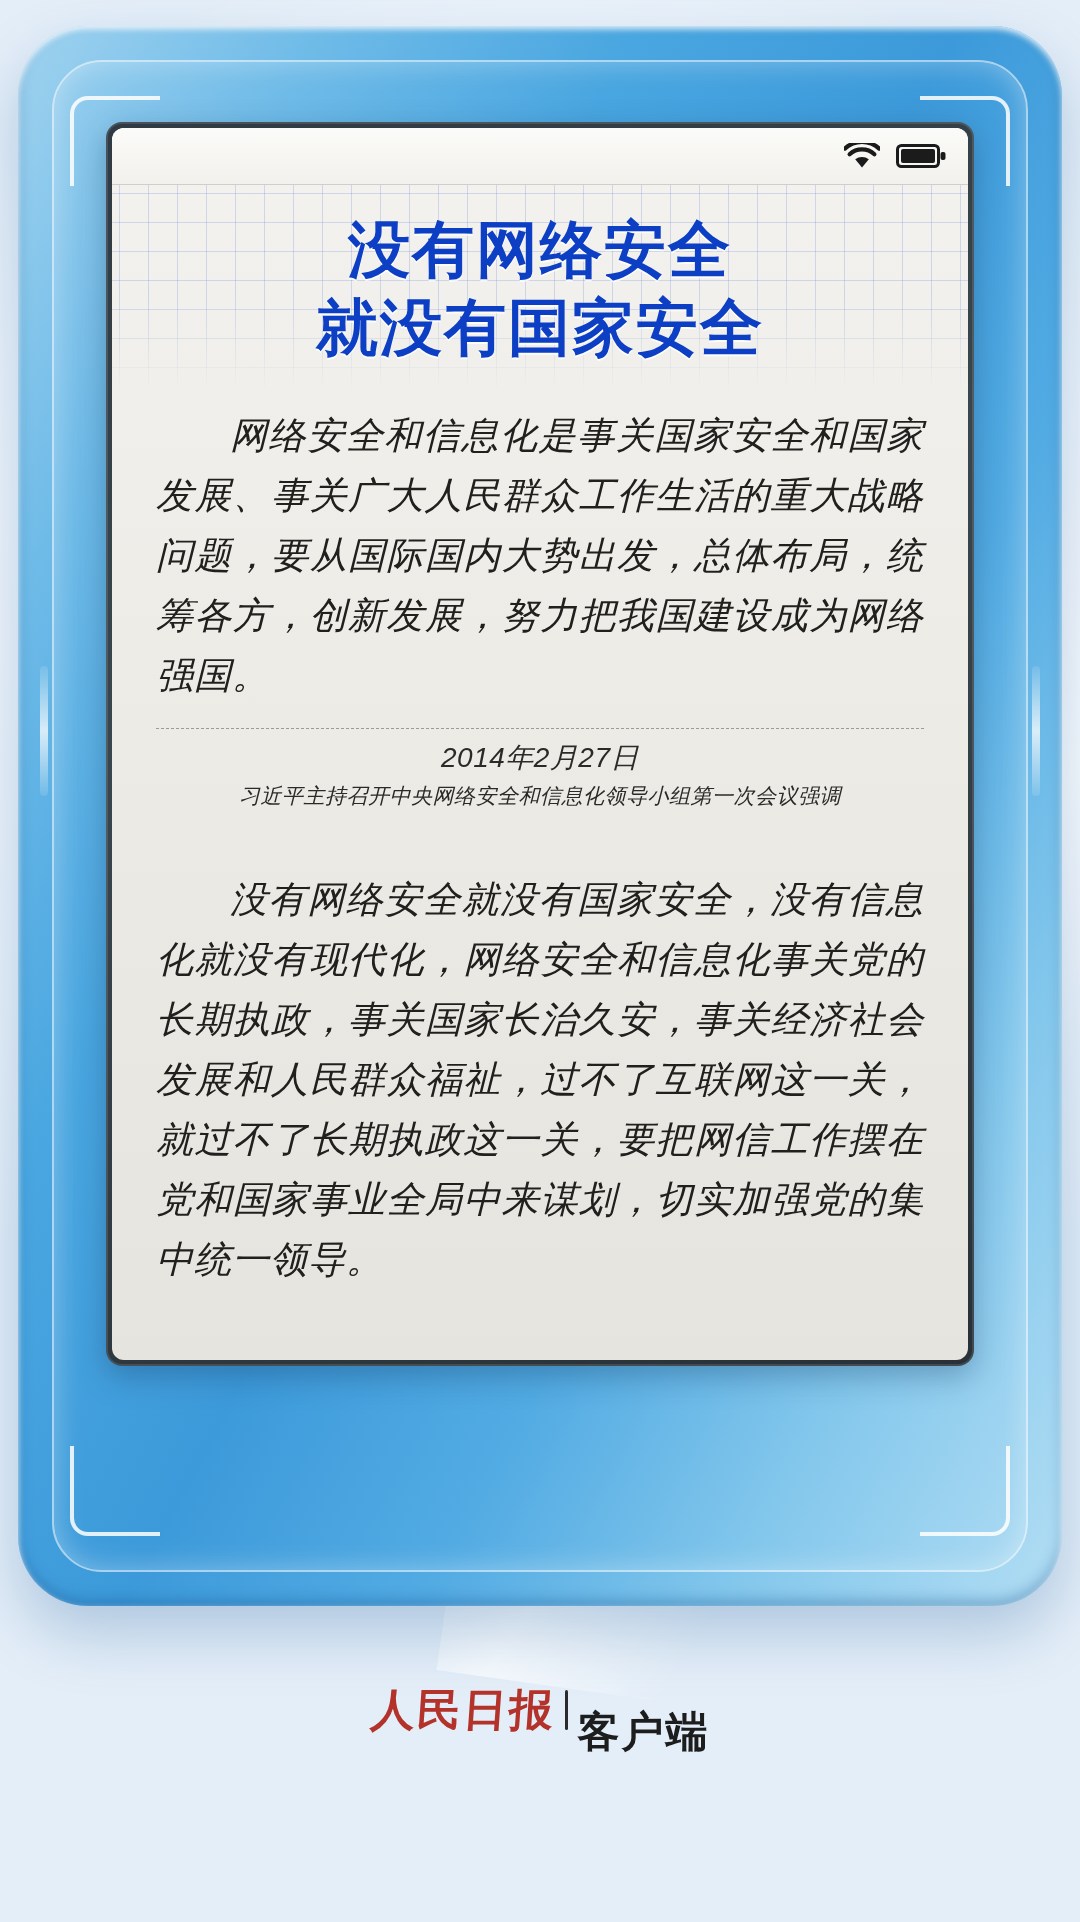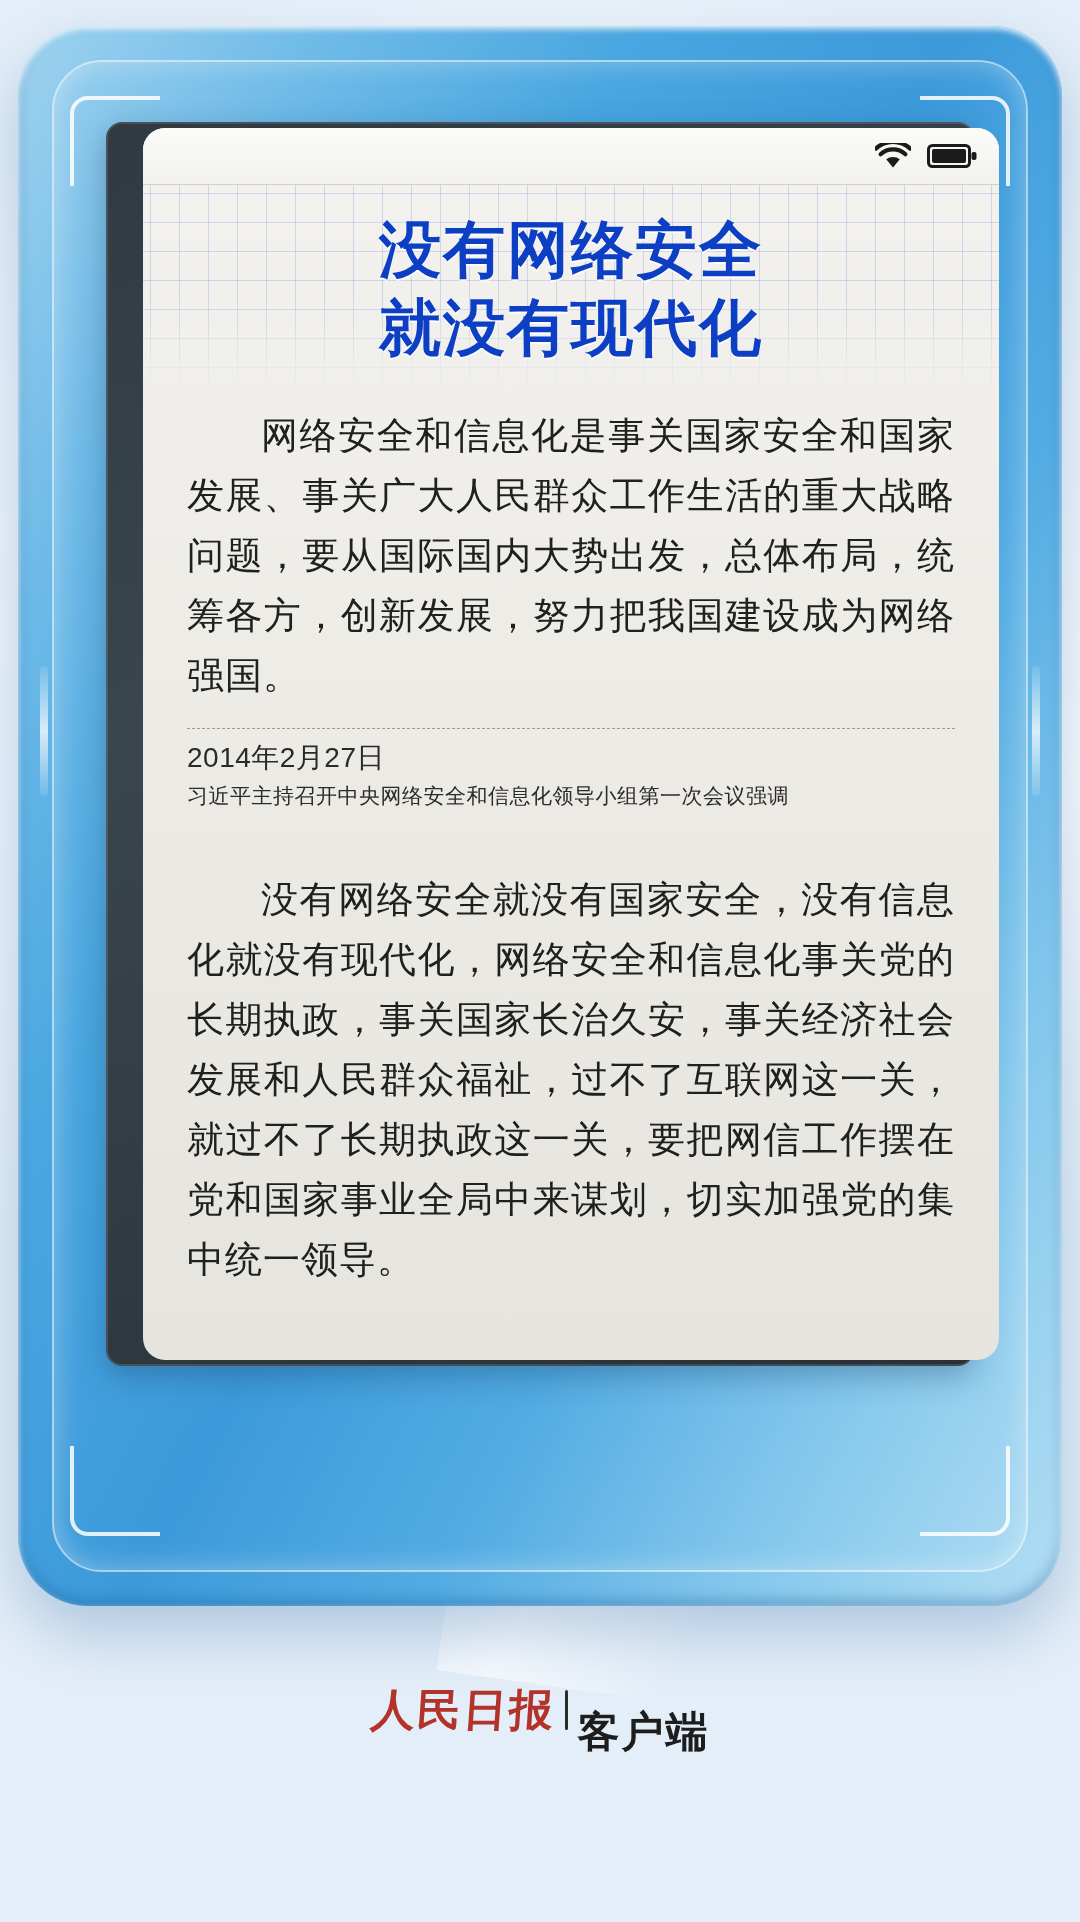--- a/index.html
+++ b/index.html
@@ -104,24 +104,23 @@
     border-radius: 16px;
     background: linear-gradient(160deg, #2f3a42 0%, #3a464e 40%, #283138 100%);
     padding: 6px;
     box-sizing: border-box;
     box-shadow: 0 10px 30px rgba(20,60,100,.35), inset 0 0 0 2px rgba(255,255,255,.12);
   }
   .screen {
     position: relative;
     width: 100%;
     height: 100%;
-    border-radius: 22px;
+    border-radius: 12px;
     overflow: hidden;
     background: linear-gradient(180deg, #f3f2ee 0%, #eceae5 55%, #e6e4df 100%);
-    margin-left: 31px;
   }
 
   
   .statusbar {
     position: relative;
     height: 56px;
     background: linear-gradient(180deg, #fbfbf9 0%, #f2f1ed 100%);
     border-bottom: 1px solid #cfcfc9;
     display: flex;
     align-items: center;
@@ -161,38 +160,39 @@
     line-height: 1.25;
     letter-spacing: 2px;
     text-shadow: 0 2px 0 rgba(255,255,255,.8);
   }
   .headline .ln { display: block; white-space: nowrap; }
 
   
   .content {
     padding: 4px 44px 0;
     box-sizing: border-box;
+    font-style: italic;
   }
   .quote {
     font-family: "DejaVu Serif", "Liberation Serif", serif;
     font-size: 37px;
     line-height: 1.62;
     color: #20201e;
     text-align: justify;
     text-indent: 2em;
     margin: 14px 0 22px;
     letter-spacing: 1px;
   }
   .divider {
     border: 0;
     border-top: 1px dashed #9b9b96;
     margin: 10px 0 8px;
   }
   .attrib {
-    text-align: left;
+    text-align: center;
     font-family: "Liberation Sans", sans-serif;
     color: #2a2a28;
     letter-spacing: .5px;
   }
   .attrib .date { font-size: 28px; line-height: 1.5; }
   .attrib .src  { font-size: 21px; line-height: 1.6; }
   .gap { height: 44px; }
 
   
   .footer {
@@ -260,21 +260,21 @@
               <rect x="1.5" y="2.5" width="41" height="21" rx="4" ry="4" fill="none" stroke="#1b1b1b" stroke-width="3"></rect>
               <rect x="5" y="6" width="34" height="14" rx="2" ry="2" fill="#1b1b1b"></rect>
               <rect x="44.5" y="9" width="5" height="8" rx="2" ry="2" fill="#1b1b1b"></rect>
             </svg>
           </span>
         </div>
 
         <div class="headline-wrap">
           <div class="headline">
             <span class="ln">没有网络安全</span>
-            <span class="ln">就没有现代化</span>
+            <span class="ln">就没有国家安全</span>
           </div>
         </div>
 
         <div class="content">
 
           <p class="quote">网络安全和信息化是事关国家安全和国家发展、事关广大人民群众工作生活的重大战略问题，要从国际国内大势出发，总体布局，统筹各方，创新发展，努力把我国建设成为网络强国。</p>
           <hr class="divider">
           <div class="attrib">
             <div class="date">2014年2月27日</div>
             <div class="src">习近平主持召开中央网络安全和信息化领导小组第一次会议强调</div>

